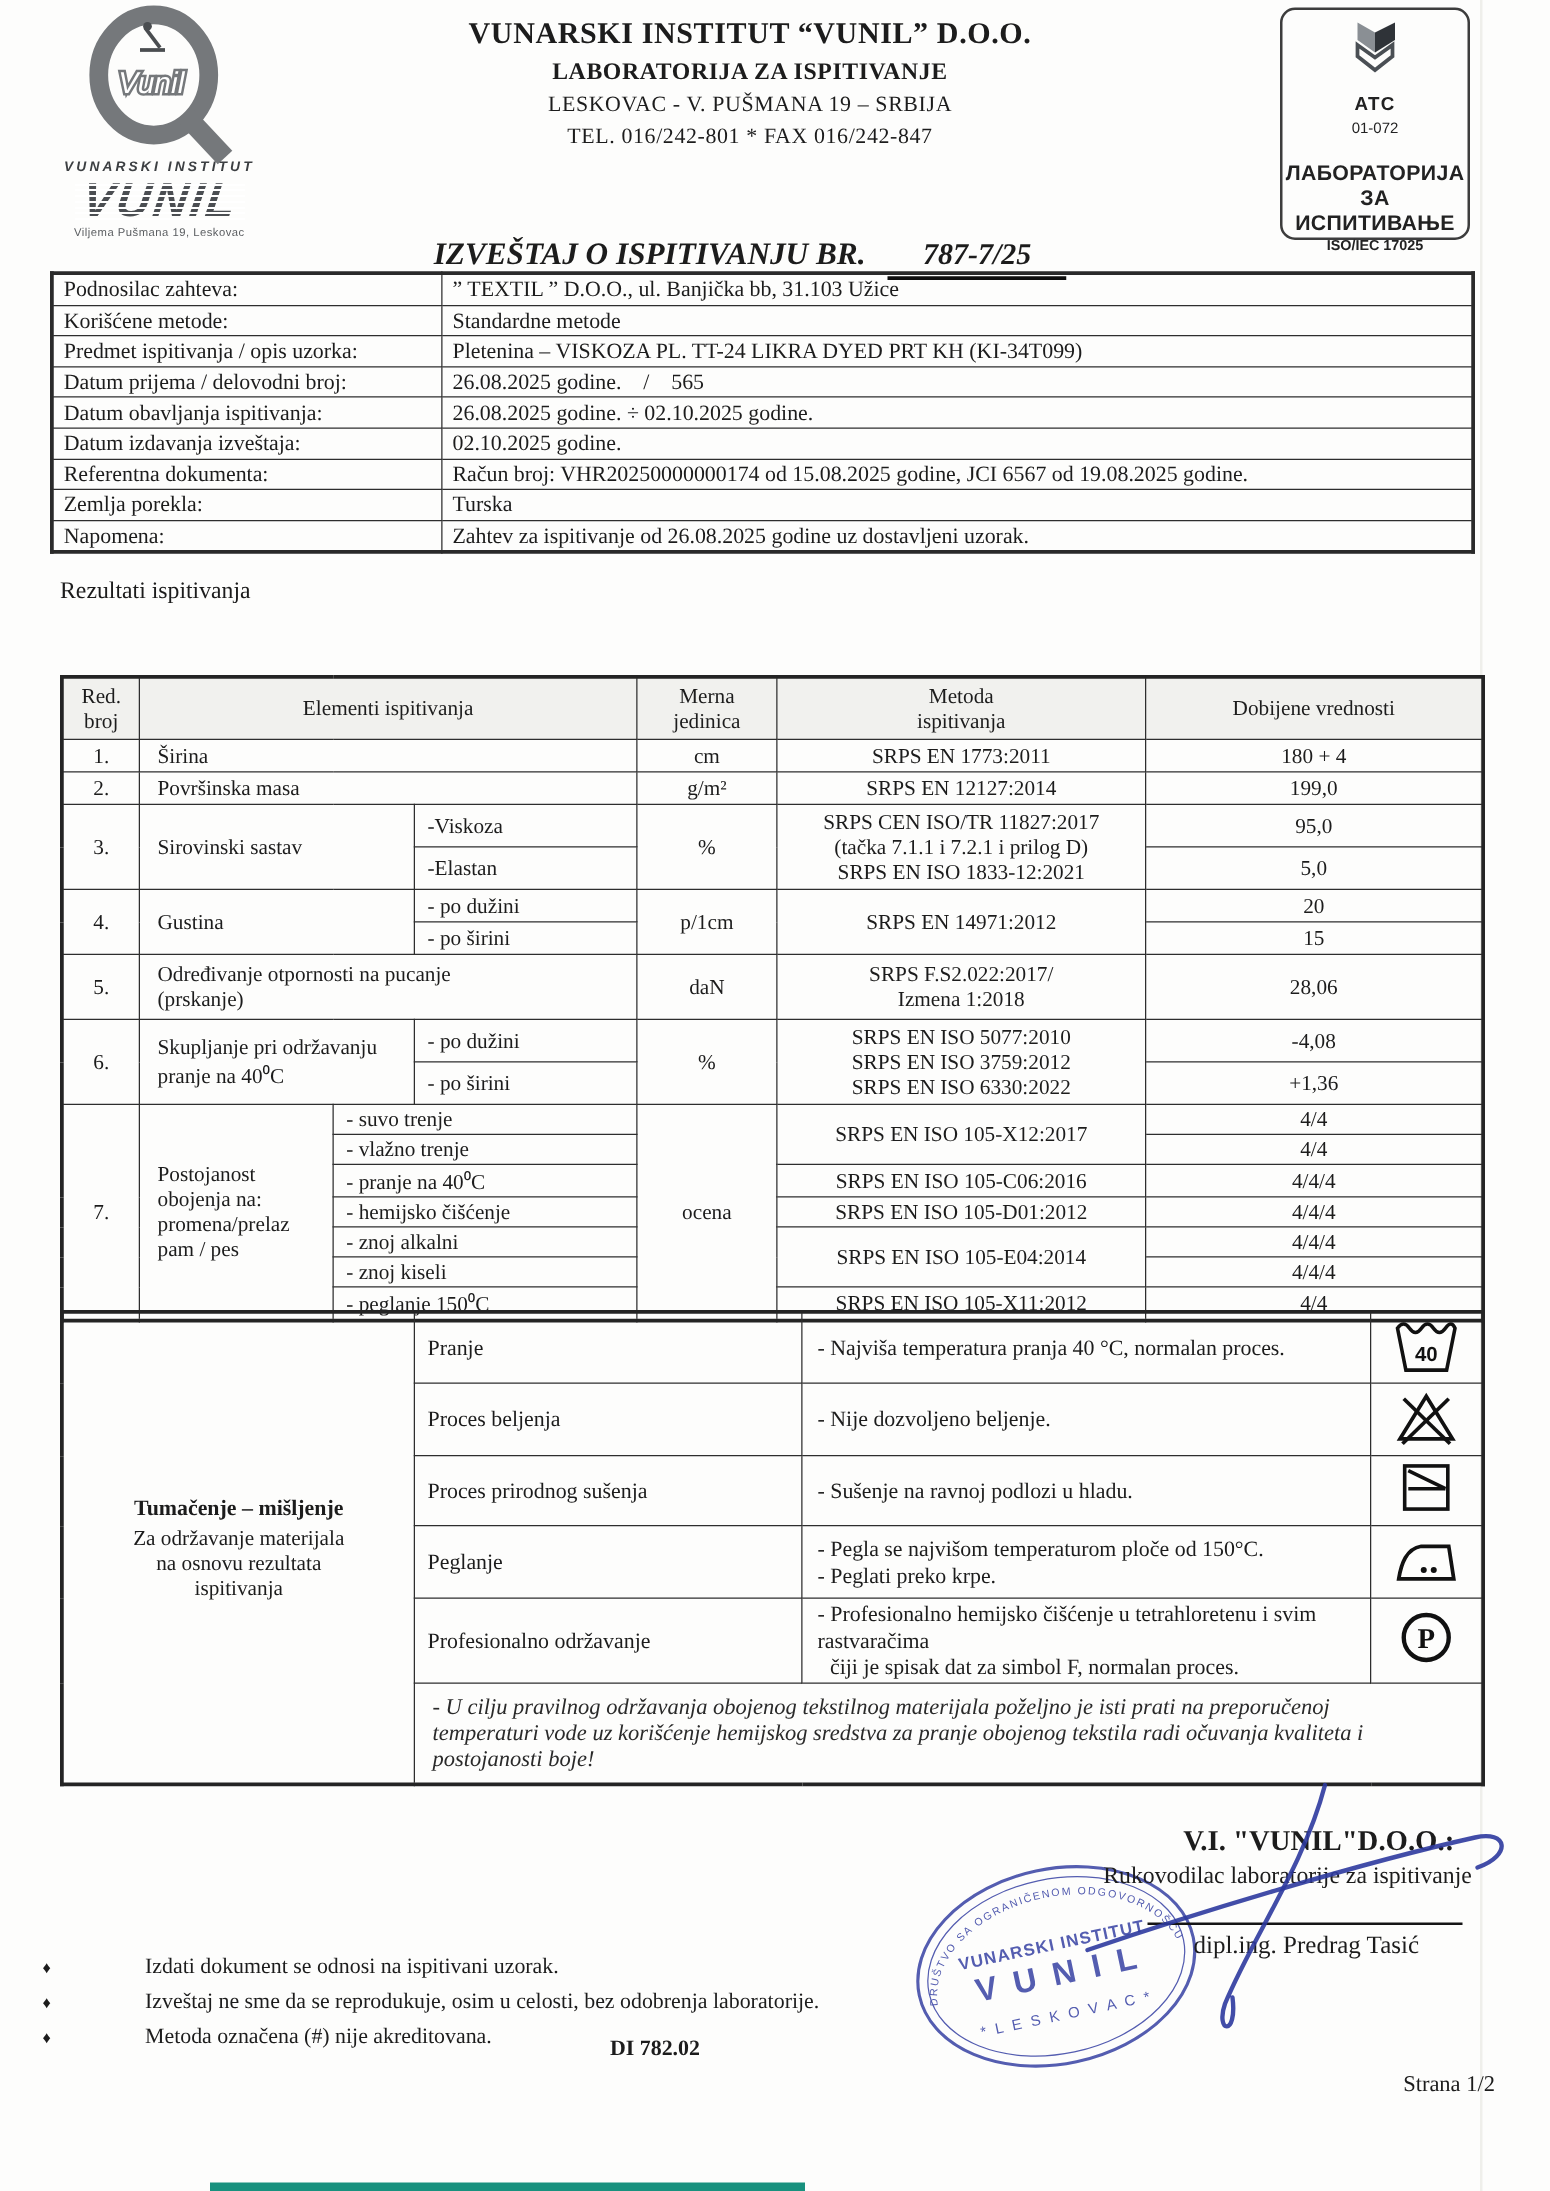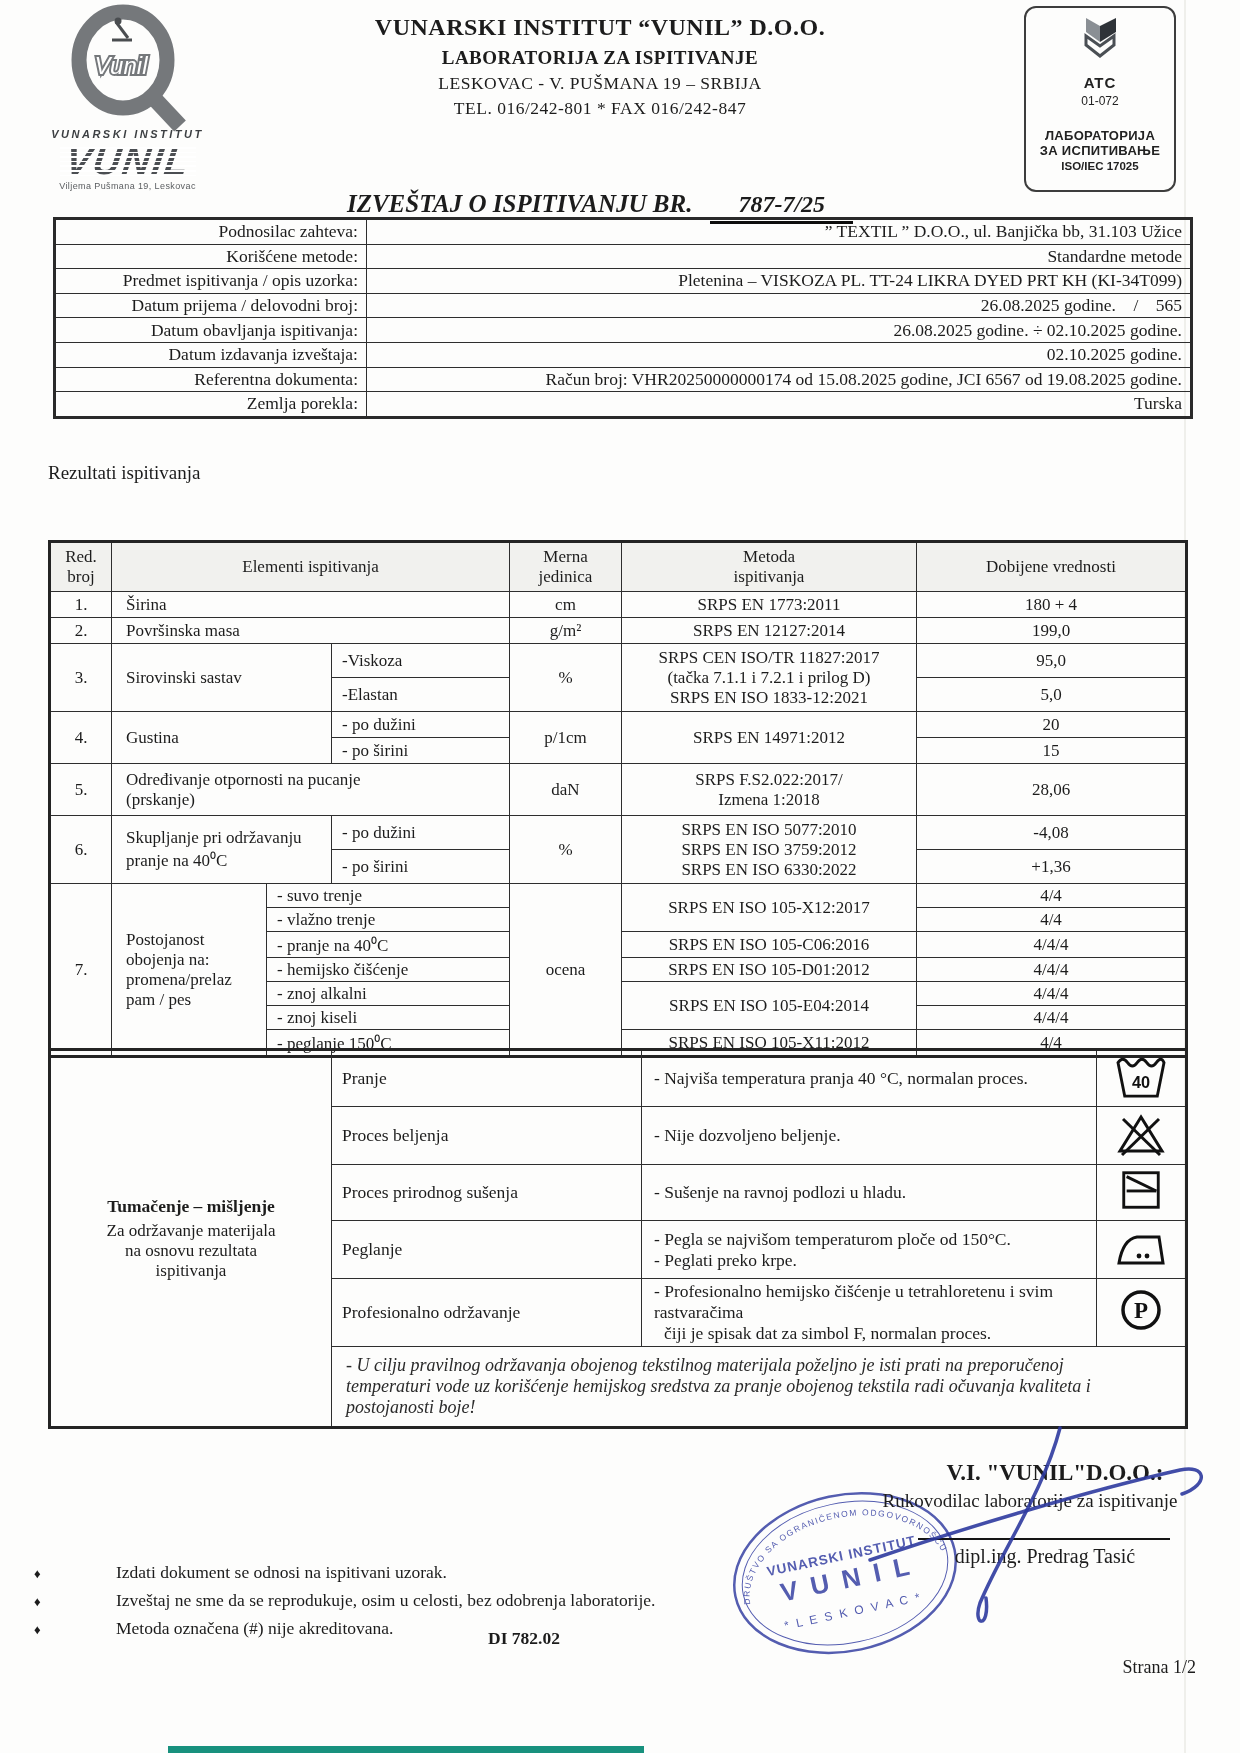--- a/index.html
+++ b/index.html
@@ -27,26 +27,26 @@
             font-size:38px;line-height:40px;letter-spacing:2px;color:#4b4e52;transform:skewX(-8deg);}
   .wordmark-stripes{position:absolute;left:-6px;right:-6px;top:3px;bottom:3px;
             background:repeating-linear-gradient(180deg, rgba(255,255,255,0) 0 3px, #ffffff 3px 4.6px);}
   .logo-line2{font-size:9px;color:#5a5d60;margin-top:0px;letter-spacing:.4px;}
 
   
   .atc{left:992px;top:6px;width:148px;height:182px;border:2px solid #3d3d3d;border-radius:12px;
        text-align:center;font-family:"Liberation Sans",sans-serif;color:#222;margin-left:32px;}
   .atc-name{font-size:15px;font-weight:bold;margin-top:2px;letter-spacing:1px;}
   .atc-code{font-size:12px;margin-top:3px;}
-  .atc-cyr{font-size:13px;font-weight:bold;margin-top:2px;letter-spacing:.3px;}
+  .atc-cyr{font-size:17px;font-weight:bold;margin-top:2px;letter-spacing:.3px;}
   .atc-iso{font-size:11.5px;font-weight:bold;margin-top:2px;}
 
   
   table{border-collapse:collapse;table-layout:fixed;}
-  .info{left:53px;top:217px;text-align:right;}
+  .info{left:40px;top:217px;}
   .info table{width:1137px;border:3px solid #2a2a2a;}
   .info td{border:1.5px solid #2e2e2e;font-size:17.5px;padding:0 8px;height:23.6px;vertical-align:middle;}
   .info .lbl{width:312px;}
   .info .val{white-space:pre-wrap;}
 
   .res-heading{left:48px;top:462px;font-size:19px;}
 
   .results{left:48px;top:540px;}
   .results table{width:1137px;border:3px solid #242424;}
   .results th,.results td{border:1.5px solid #2e2e2e;font-size:17px;font-weight:normal;
@@ -165,20 +165,24 @@
           <td class="lbl">Datum izdavanja izveštaja:</td>
           <td class="val">02.10.2025 godine.</td>
           </tr>
         <tr>
           <td class="lbl">Referentna dokumenta:</td>
           <td class="val">Račun broj: VHR20250000000174 od 15.08.2025 godine, JCI 6567 od 19.08.2025 godine.</td>
           </tr>
         <tr>
           <td class="lbl">Zemlja porekla:</td>
           <td class="val">Turska</td>
+          </tr>
+        <tr>
+          <td class="lbl">Napomena:</td>
+          <td class="val">Zahtev za ispitivanje od 26.08.2025 godine uz dostavljeni uzorak.</td>
           </tr>
       </tbody>
     </table>
   </div>
 
   <div class="abs res-heading">Rezultati ispitivanja</div>
 
   <div class="abs results">
     <table>
       <colgroup>

